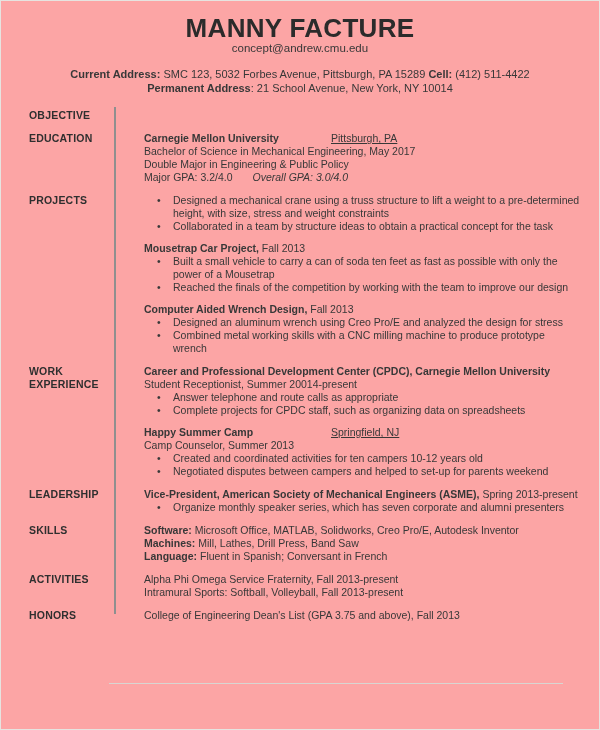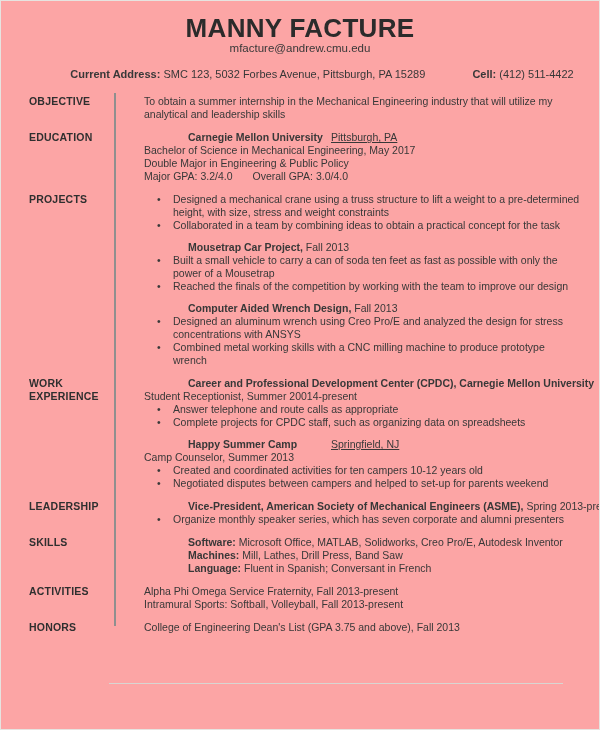--- a/index.html
+++ b/index.html
@@ -2,67 +2,64 @@
 <html><head>
 <meta charset="utf-8">
 <style>
   html,body{margin:0;padding:0;background:#eee;}
   .page{
     width:600px;height:730px;box-sizing:border-box;position:relative;
     background:#fca5a5;border:1px solid #e6e4e0;overflow:hidden;
     font-family:"Liberation Sans","DejaVu Sans",sans-serif;
     color:#383838;-webkit-font-smoothing:antialiased;
   }
-  .b{font-weight:bold;margin-left:44px;}
+  .b{font-weight:bold;}
   
   .header{text-align:center;padding-top:13px;}
   .name{font-size:26px;line-height:28px;font-weight:bold;color:#2b2b2b;letter-spacing:.3px;}
   .email{font-size:11.5px;line-height:13px;}
   .addr{margin-top:12px;font-size:11px;}
   .addr .aline{line-height:14px;}
   
   .resume-body{position:relative;margin-top:14px;font-size:10.5px;}
   .vdivider{position:absolute;left:113px;top:-2px;bottom:8px;width:2px;background:#8f8f8f;}
   .sec{display:flex;margin-bottom:10px;}
   .sec:last-child{margin-bottom:8px;}
   .sec-head{flex:0 0 113px;box-sizing:border-box;padding-left:28px;padding-right:6px;
             font-weight:bold;font-size:10.5px;line-height:13px;letter-spacing:.2px;color:#2f2f2f;}
   .sec-body{flex:1;box-sizing:border-box;padding-left:30px;padding-right:24px;}
   .line{line-height:13px;white-space:nowrap;}
   .block{margin-top:9px;}
   .block.first{margin-top:0;}
   .orgline{position:relative;line-height:13px;white-space:nowrap;}
   .loc{position:absolute;left:187px;top:0;font-weight:normal;text-decoration:underline;}
-  .gpa2{margin-left:20px;}
+  .gpa2{margin-left:20px;font-style:italic;}
   .bullet{position:relative;padding-left:29px;}
   .dot{position:absolute;left:13px;top:0;line-height:13px;}
   .seam{position:absolute;left:108px;right:36px;top:682px;height:1px;background:#d8d6d2;}
 </style>
 </head>
 <body>
 
 <div class="page">
 
   <div class="header">
     <div class="name">MANNY FACTURE</div>
-    <div class="email">mfacture@andrew.cmu.edu</div>
+    <div class="email">concept@andrew.cmu.edu</div>
     <div class="addr">
       <div class="aline"><span class="b">Current Address:</span><span> SMC 123, 5032 Forbes Avenue, Pittsburgh, PA 15289  </span><span class="b">Cell:</span><span> (412) 511-4422</span></div>
+      <div class="aline"><span class="b">Permanent Address</span><span>: 21 School Avenue, New York, NY 10014</span></div>
     </div>
   </div>
 
   <div class="resume-body">
     <div class="vdivider"></div>
 
     <div class="sec">
       <div class="sec-head">OBJECTIVE</div>
-      <div class="sec-body">
-        <div class="line">To obtain a summer internship in the Mechanical Engineering industry that will utilize my</div>
-        <div class="line">analytical and leadership skills</div>
-      </div>
     </div>
 
     <div class="sec">
       <div class="sec-head">EDUCATION</div>
       <div class="sec-body">
         <div class="block first">
           <div class="orgline"><span class="b">Carnegie Mellon University</span><span class="loc">Pittsburgh, PA</span></div>
           <div class="line">Bachelor of Science in Mechanical Engineering, May 2017</div>
           <div class="line">Double Major in Engineering &amp; Public Policy</div>
           <div class="line"><span>Major GPA: 3.2/4.0</span><span class="gpa2">Overall GPA: 3.0/4.0</span></div>
@@ -75,21 +72,21 @@
       <div class="sec-body">
 
         <div class="block first">
           <div class="bullet">
             <span class="dot">•</span>
             <div class="line">Designed a mechanical crane using a truss structure to lift a weight to a pre-determined</div>
             <div class="line">height, with size, stress and weight constraints</div>
           </div>
           <div class="bullet">
             <span class="dot">•</span>
-            <div class="line">Collaborated in a team by combining ideas to obtain a practical concept for the task</div>
+            <div class="line">Collaborated in a team by structure ideas to obtain a practical concept for the task</div>
           </div>
         </div>
 
         <div class="block">
           <div class="line"><span class="b">Mousetrap Car Project,</span><span> Fall 2013</span></div>
           <div class="bullet">
             <span class="dot">•</span>
             <div class="line">Built a small vehicle to carry a can of soda ten feet as fast as possible with only the</div>
             <div class="line">power of a Mousetrap</div>
           </div>
@@ -97,21 +94,20 @@
             <span class="dot">•</span>
             <div class="line">Reached the finals of the competition by working with the team to improve our design</div>
           </div>
         </div>
 
         <div class="block">
           <div class="line"><span class="b">Computer Aided Wrench Design,</span><span> Fall 2013</span></div>
           <div class="bullet">
             <span class="dot">•</span>
             <div class="line">Designed an aluminum wrench using Creo Pro/E and analyzed the design for stress</div>
-            <div class="line">concentrations with ANSYS</div>
           </div>
           <div class="bullet">
             <span class="dot">•</span>
             <div class="line">Combined metal working skills with a CNC milling machine to produce prototype</div>
             <div class="line">wrench</div>
           </div>
         </div>
 
       </div>
     </div>

